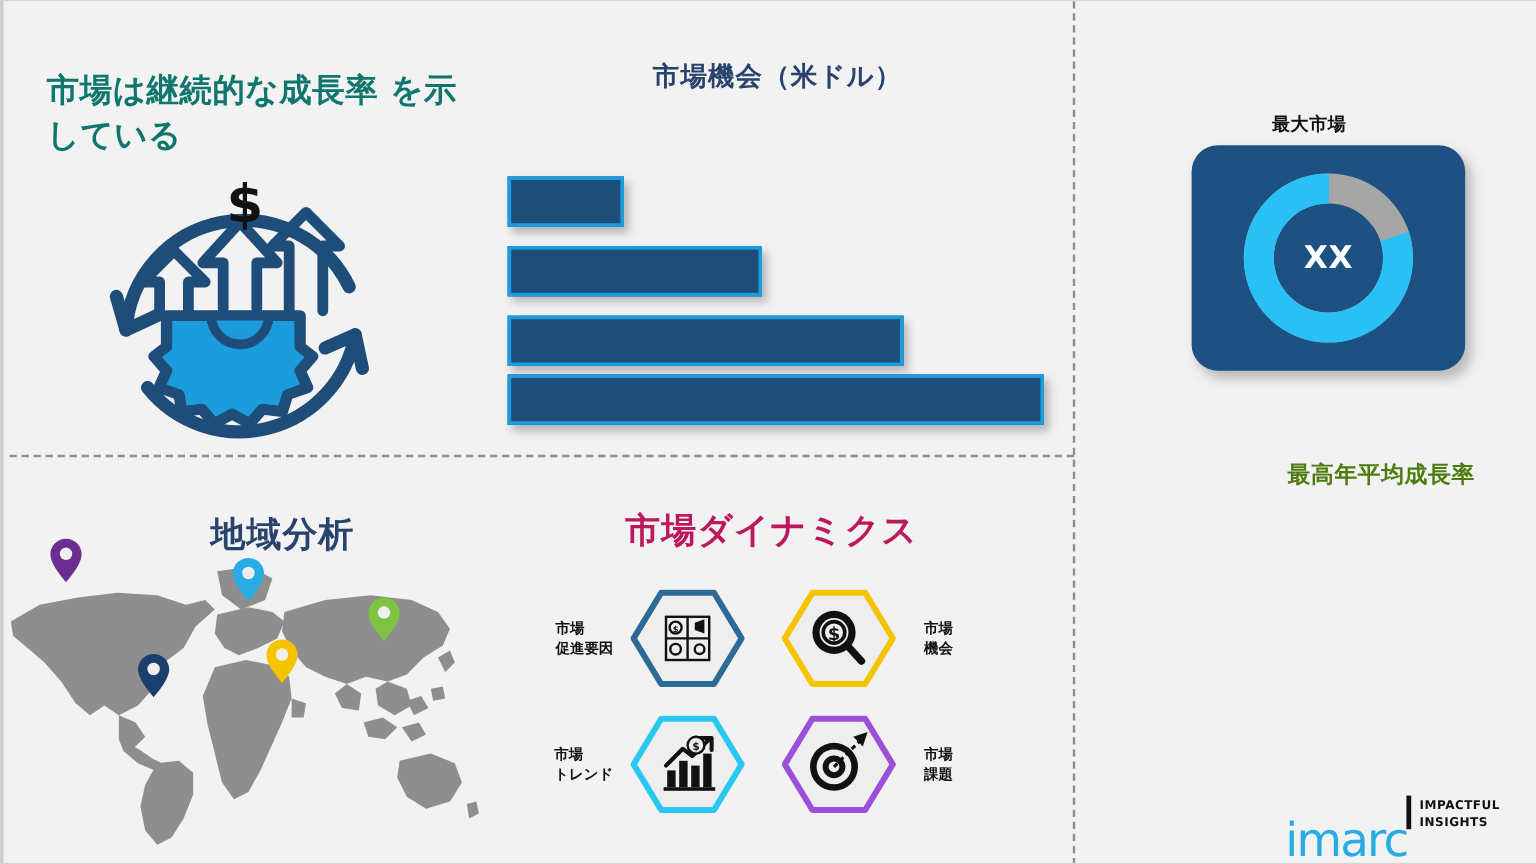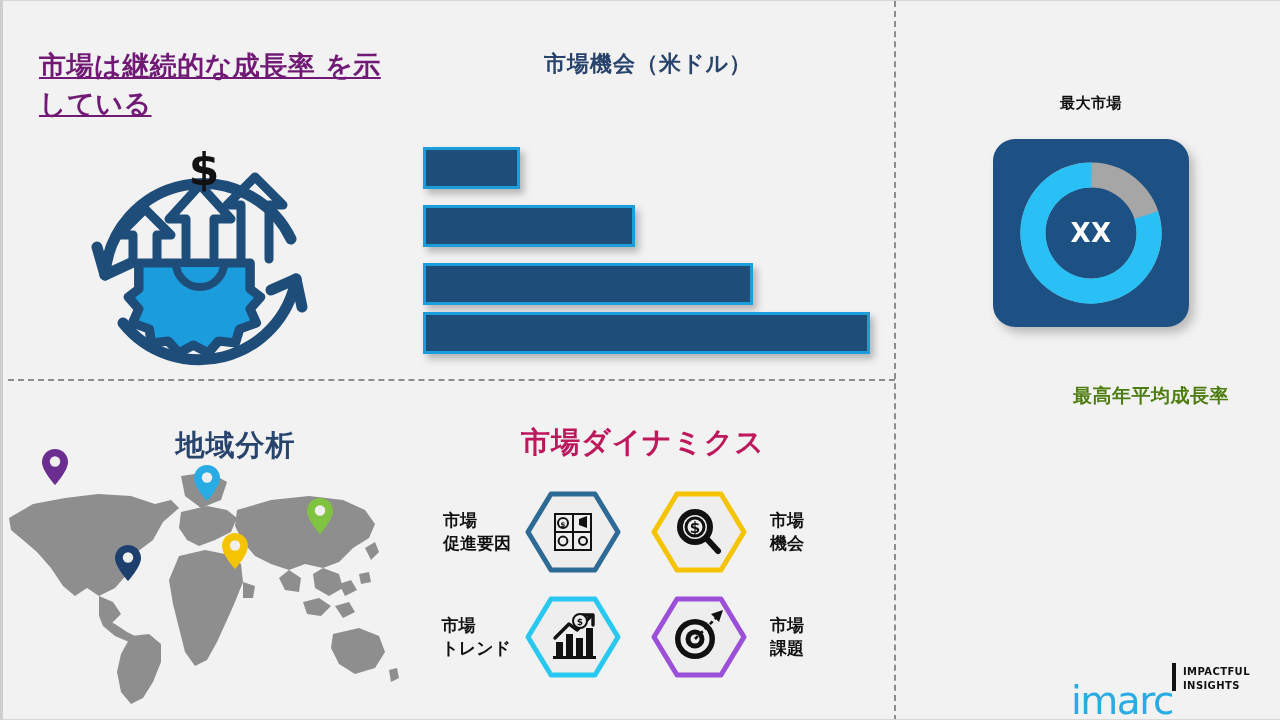--- a/index.html
+++ b/index.html
@@ -35,28 +35,27 @@
     left: 5px;
     top: 378px;
     width: 887px;
     height: 0px;
     border-top: 2px dashed #8d8d8d;
   }
   
   .h-growth {
     position: absolute;
     left: 36px;
-    top: 46px;
+    top: 56px;
     width: 350px;
     font-size: 27px;
     font-weight: 700;
     line-height: 1.42;
-    color: #701a75;
+    color: #0f766e;
     letter-spacing: 0.5px;
-    text-decoration: underline;
   }
   .h-opportunity {
     position: absolute;
     left: 420px;
     top: 48px;
     width: 450px;
     text-align: center;
     font-size: 22px;
     font-weight: 700;
     color: #28436c;
@@ -133,21 +132,21 @@
   }
   
   .donut-card {
     position: absolute;
     width: 196px;
     height: 188px;
     border-radius: 22px;
     background: #1d5183;
     box-shadow: 5px 6px 10px rgba(120,120,120,0.45);
   }
-  #donut-card-largest { left: 990px; top: 138px; }
+  #donut-card-largest { left: 990px; top: 120px; padding-left: 32px; }
   #donut-card-cagr    { left: 990px; top: 428px; }
   .donut-svg {
     position: absolute;
     left: 50%;
     top: 50%;
     transform: translate(-50%, -50%);
   }
   .donut-value {
     position: absolute;
     left: 0;
@@ -176,21 +175,21 @@
   .dyn-cell { position: absolute; width: 215px; height: 82px; }
   .hex {
     position: absolute;
     width: 96px;
     height: 82px;
   }
   .dyn-label {
     position: absolute;
     top: 50%;
     transform: translateY(-50%);
-    font-size: 17px;
+    font-size: 12px;
     font-weight: 700;
     color: #111111;
     line-height: 1.35;
     white-space: pre-line;
   }
   .dyn-label.right-align { right: 119px; text-align: left; }
   .dyn-label.left-align  { left: 119px;  text-align: left; }
   
   .logo {
     position: absolute;

